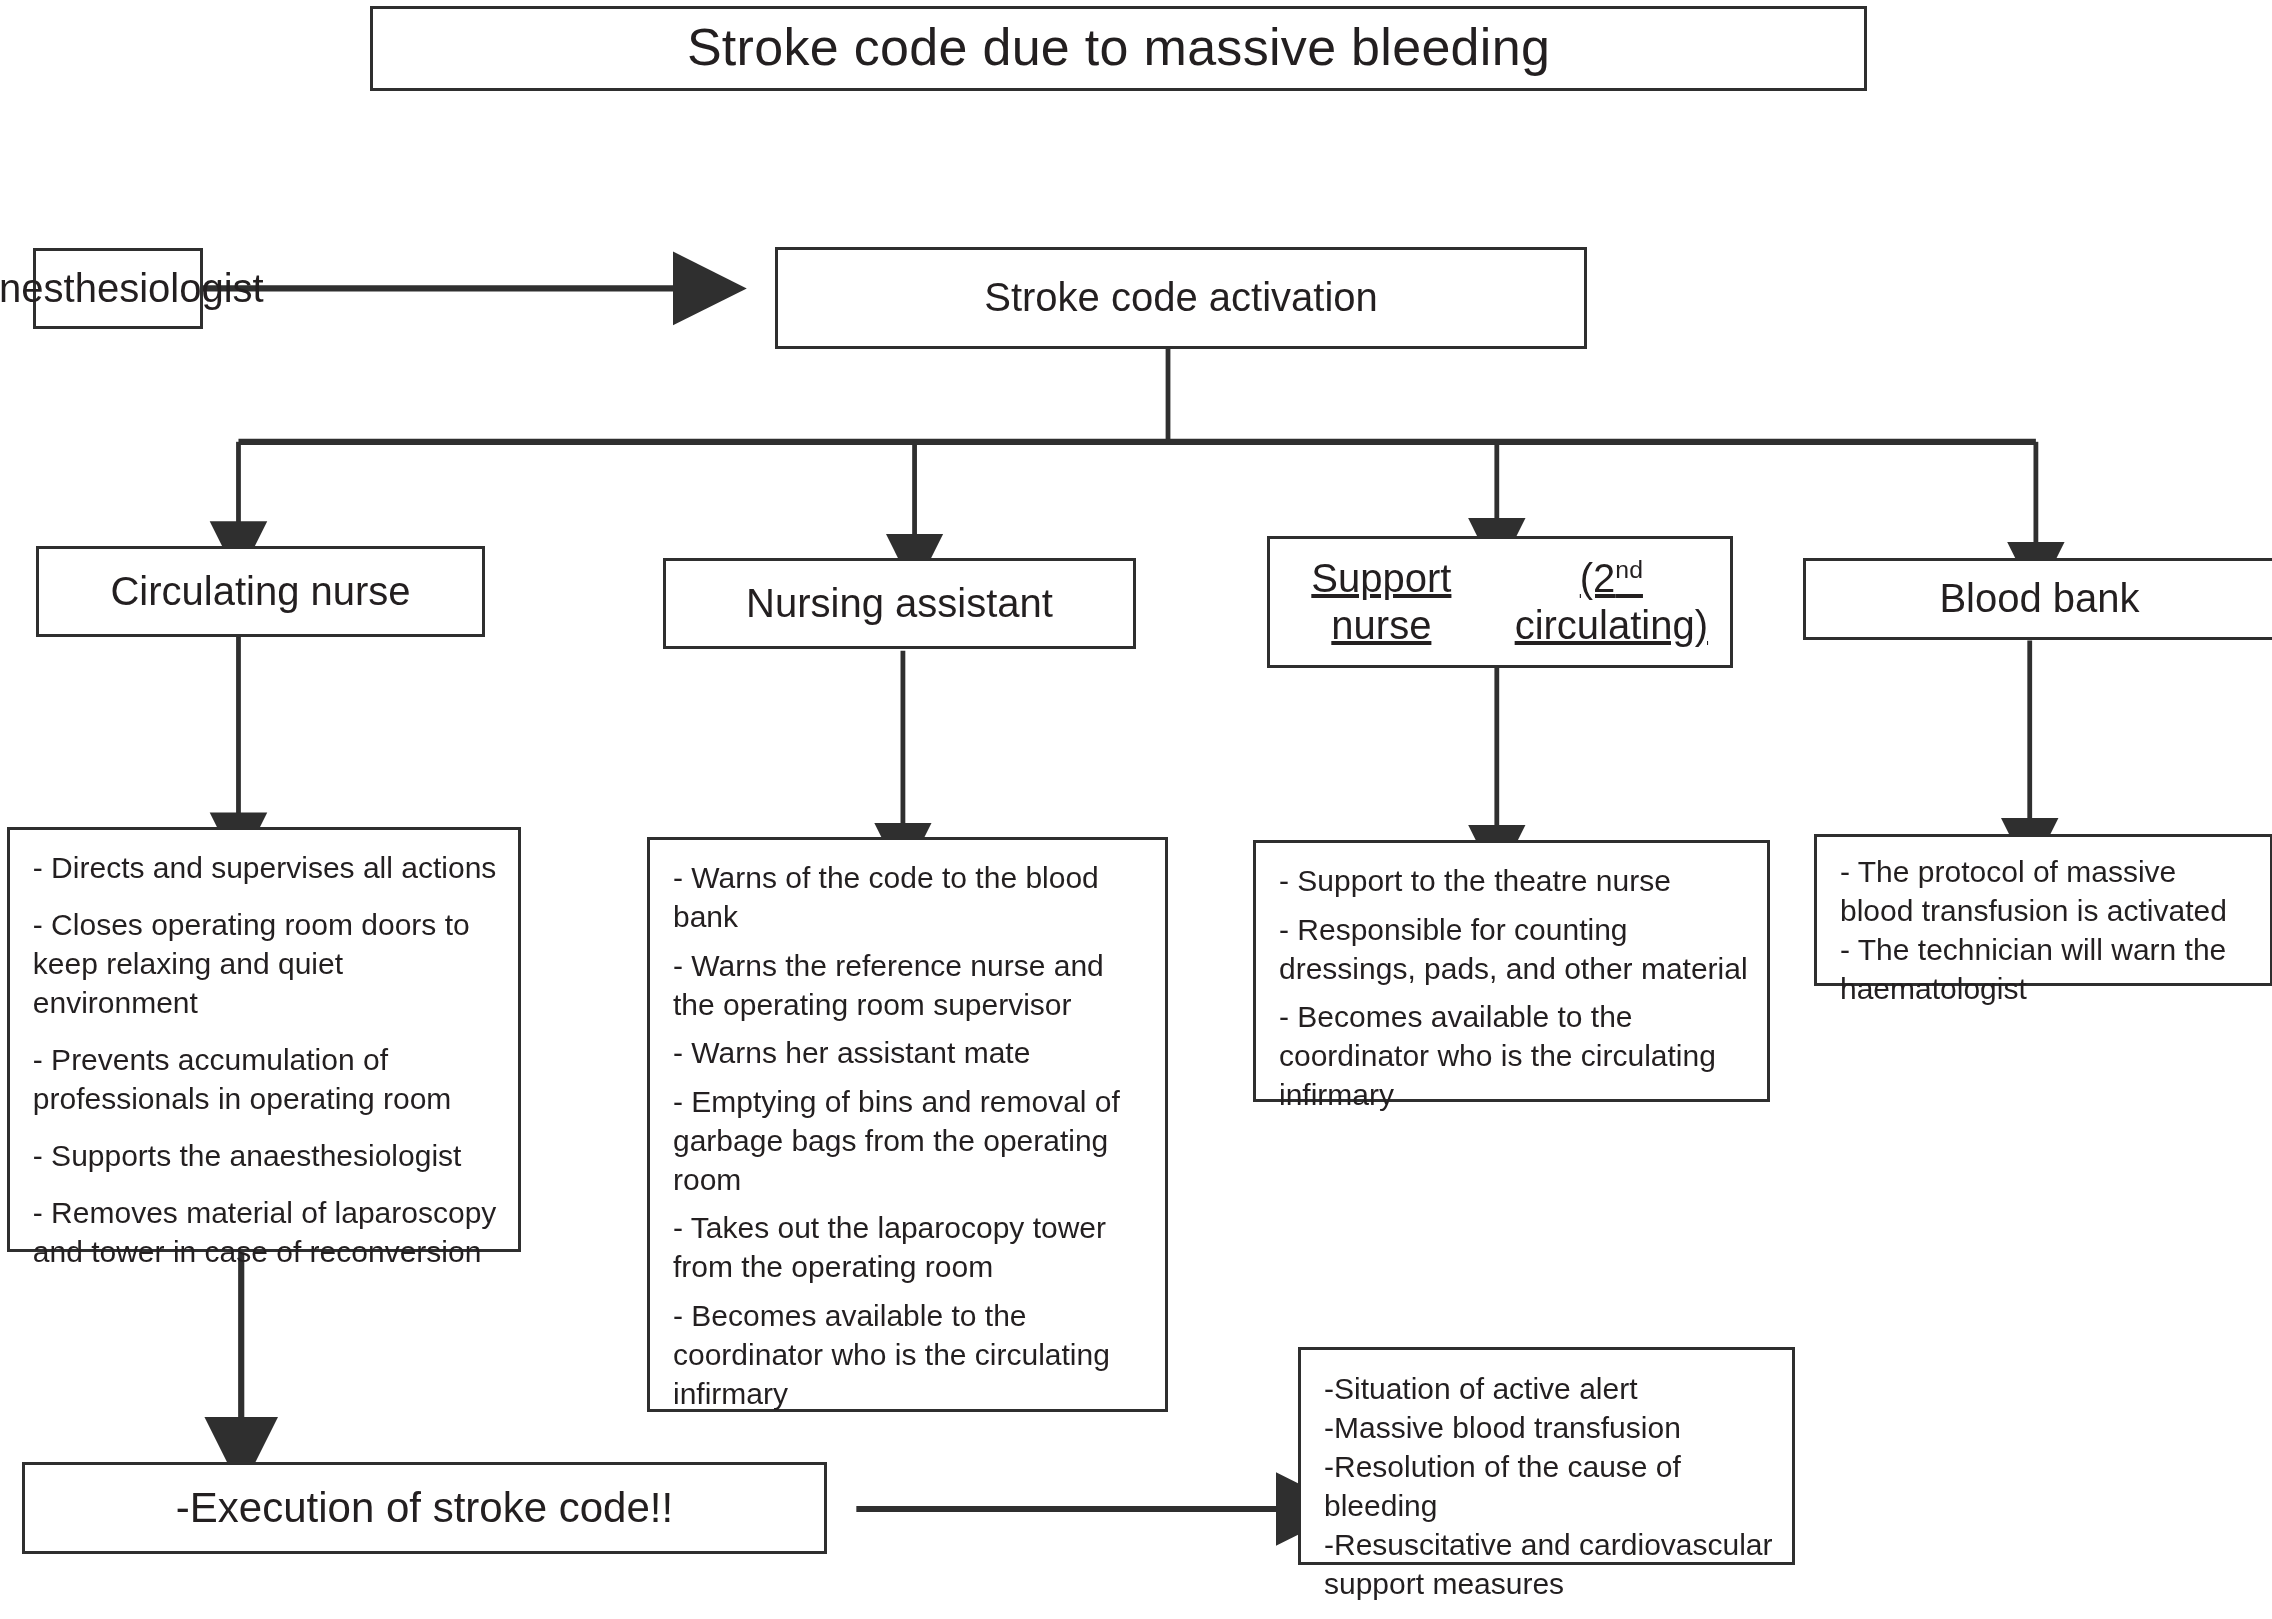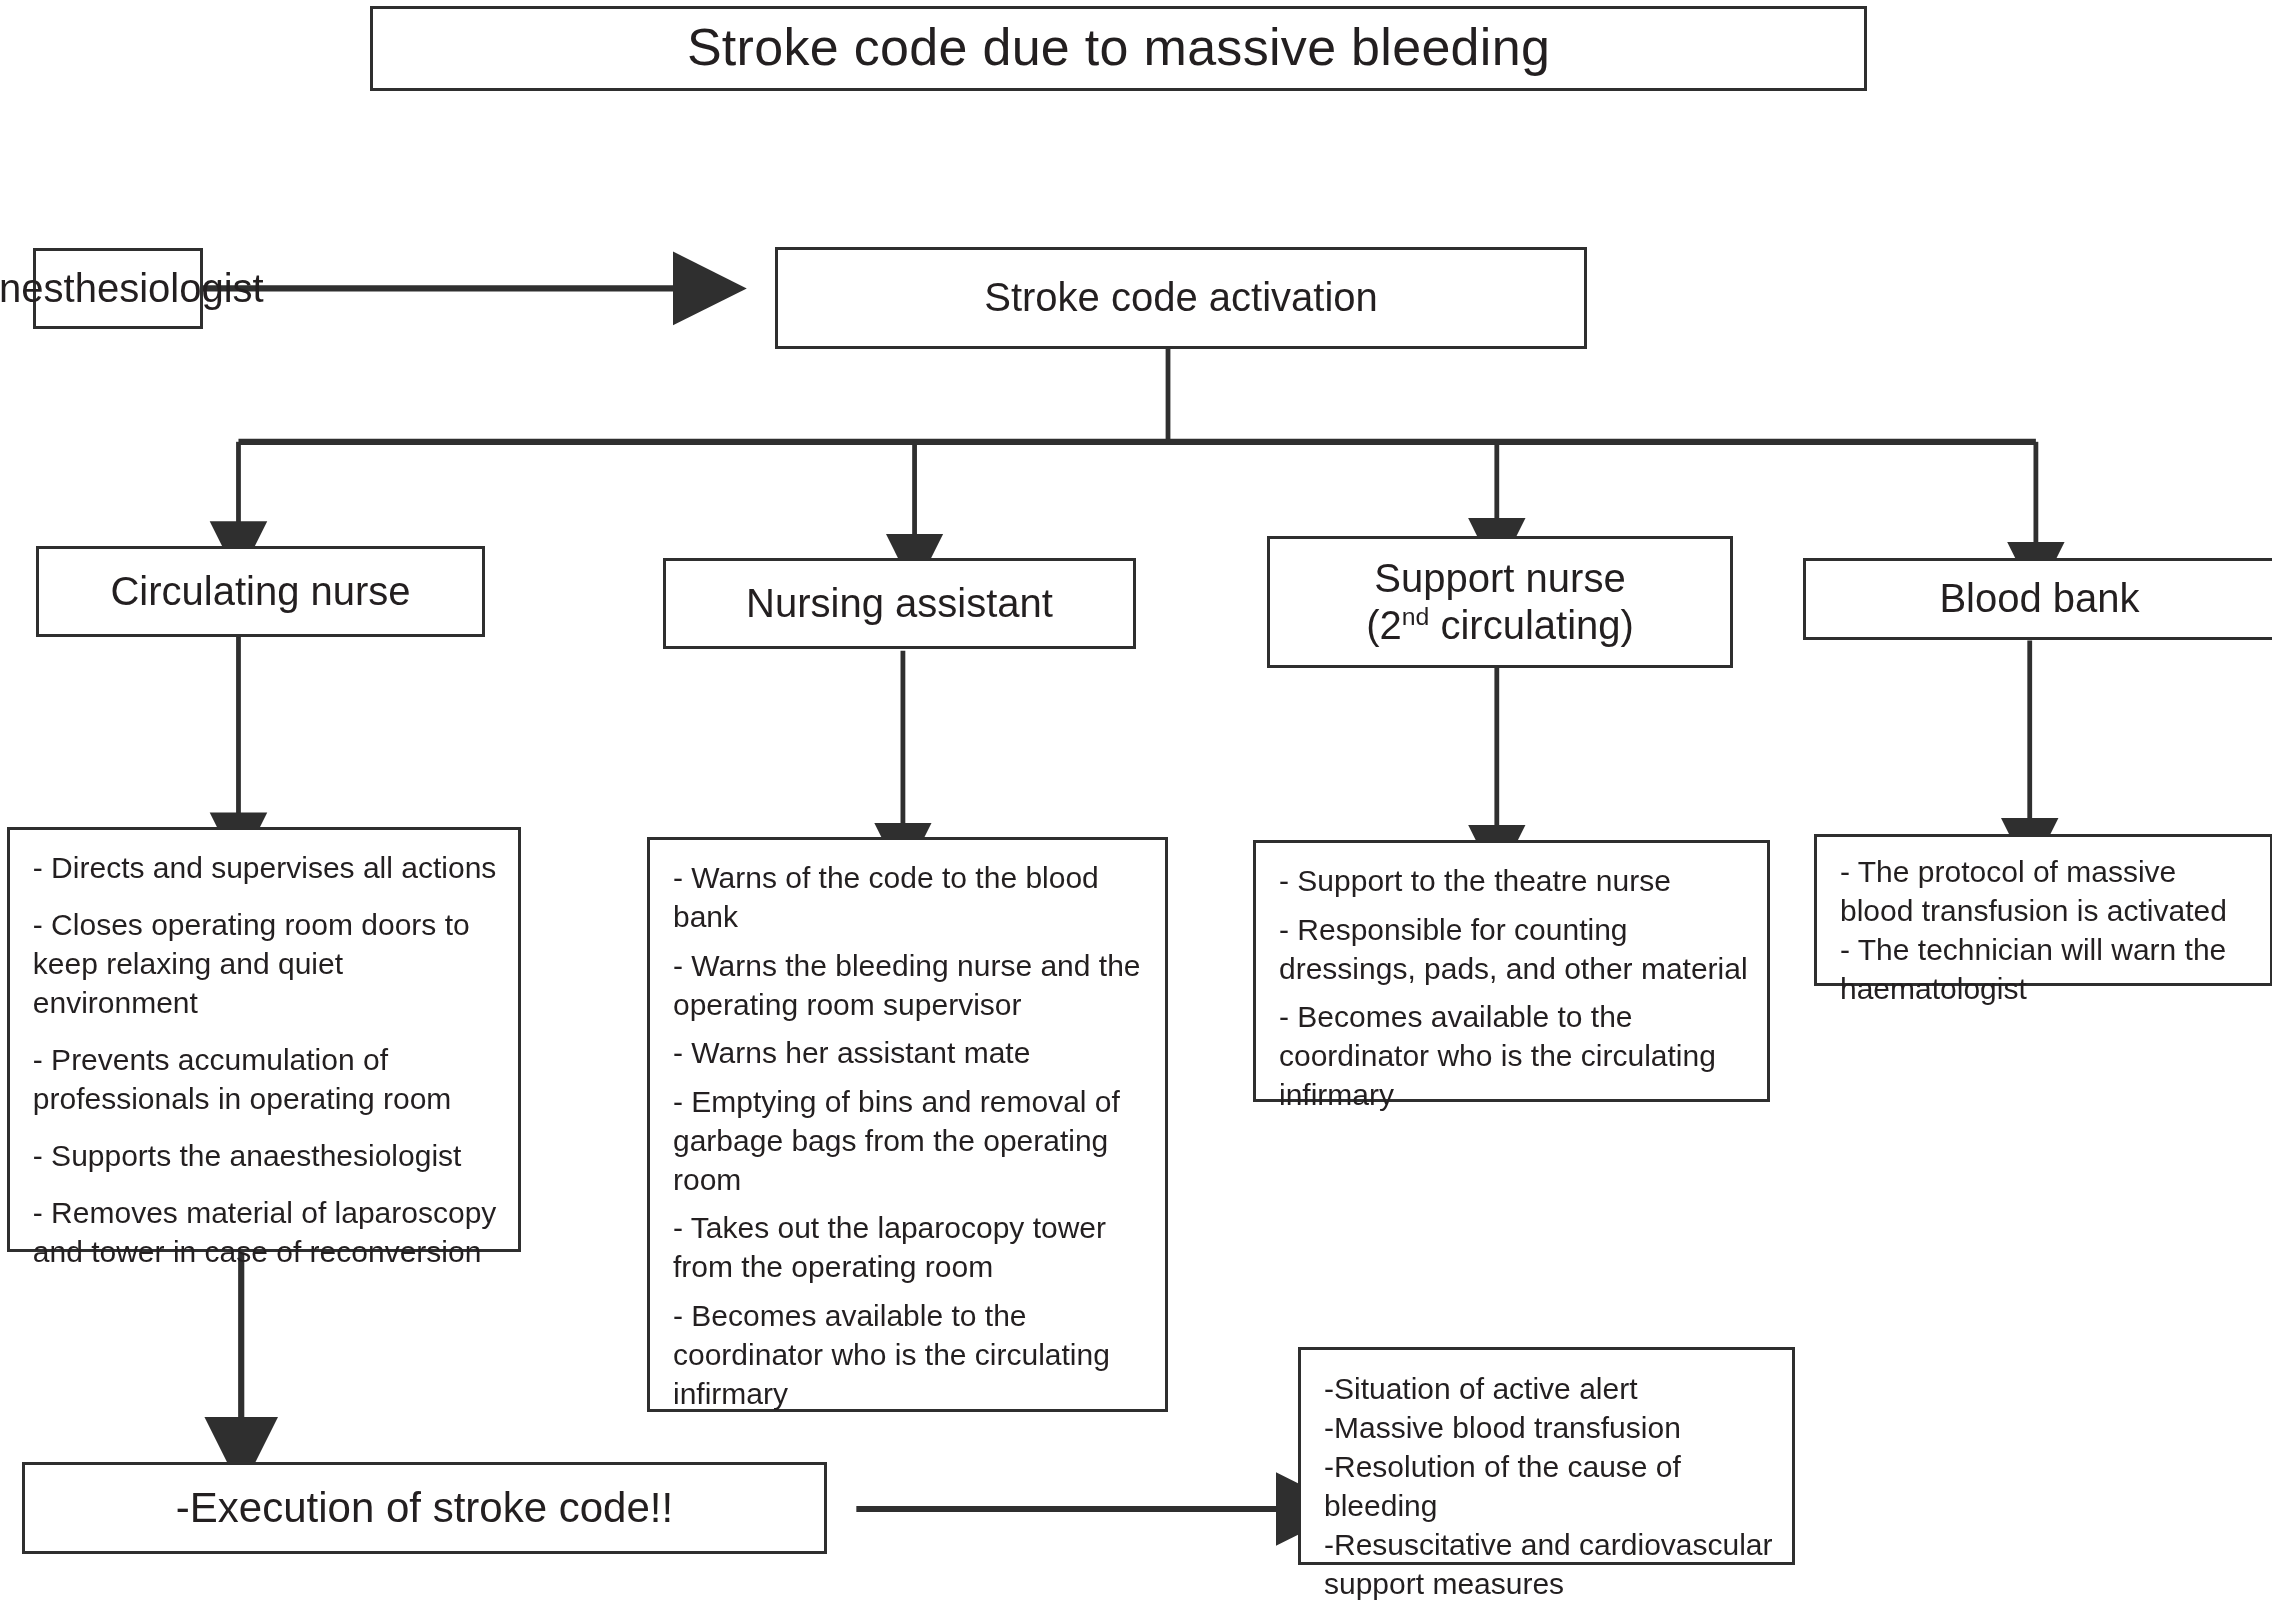--- a/index.html
+++ b/index.html
@@ -144,21 +144,21 @@
   </div>
 
   <div class="box box-center" style="left:36px; top:546px; width:449px; height:91px;">
     <span class="node-text">Circulating nurse</span>
   </div>
 
   <div class="box box-center" style="left:663px; top:558px; width:473px; height:91px;">
     <span class="node-text">Nursing assistant</span>
   </div>
 
-  <div class="box box-center" style="left:1267px; top:536px; width:466px; height:132px; flex-direction:column;">
+  <div class="box box-center" style="left:1267px; top:536px; width:466px; height:132px; flex-direction:row;text-decoration:underline;">
     <span class="node-text">Support nurse</span>
     <span class="node-text"><span>(2</span><sup>nd</sup><span> circulating)</span></span>
   </div>
 
   <div class="box box-center" style="left:1803px; top:558px; width:473px; height:82px;">
     <span class="node-text">Blood bank</span>
   </div>
 
   <div class="detail" style="left:6.8px; top:827px; width:514px; height:425px;">
     <ul>
@@ -166,21 +166,21 @@
       <li>- Closes operating room doors to keep relaxing and quiet environment</li>
       <li>- Prevents accumulation of professionals in operating room</li>
       <li>- Supports the anaesthesiologist</li>
       <li>- Removes material of laparoscopy and tower in case of reconversion</li>
     </ul>
   </div>
 
   <div class="detail semitight" style="left:647px; top:837px; width:521px; height:575px;">
     <ul>
       <li>- Warns of the code to the blood bank</li>
-      <li>- Warns the bleeding nurse and the operating room supervisor</li>
+      <li>- Warns the reference nurse and the operating room supervisor</li>
       <li>- Warns her assistant mate</li>
       <li>- Emptying of bins and removal of garbage bags from the operating room</li>
       <li>- Takes out the laparocopy tower from the operating room</li>
       <li>- Becomes available to the coordinator who is the circulating infirmary</li>
     </ul>
   </div>
 
   <div class="detail semitight" style="left:1253px; top:840px; width:517px; height:262px;">
     <ul>
       <li>- Support to the theatre nurse</li>

